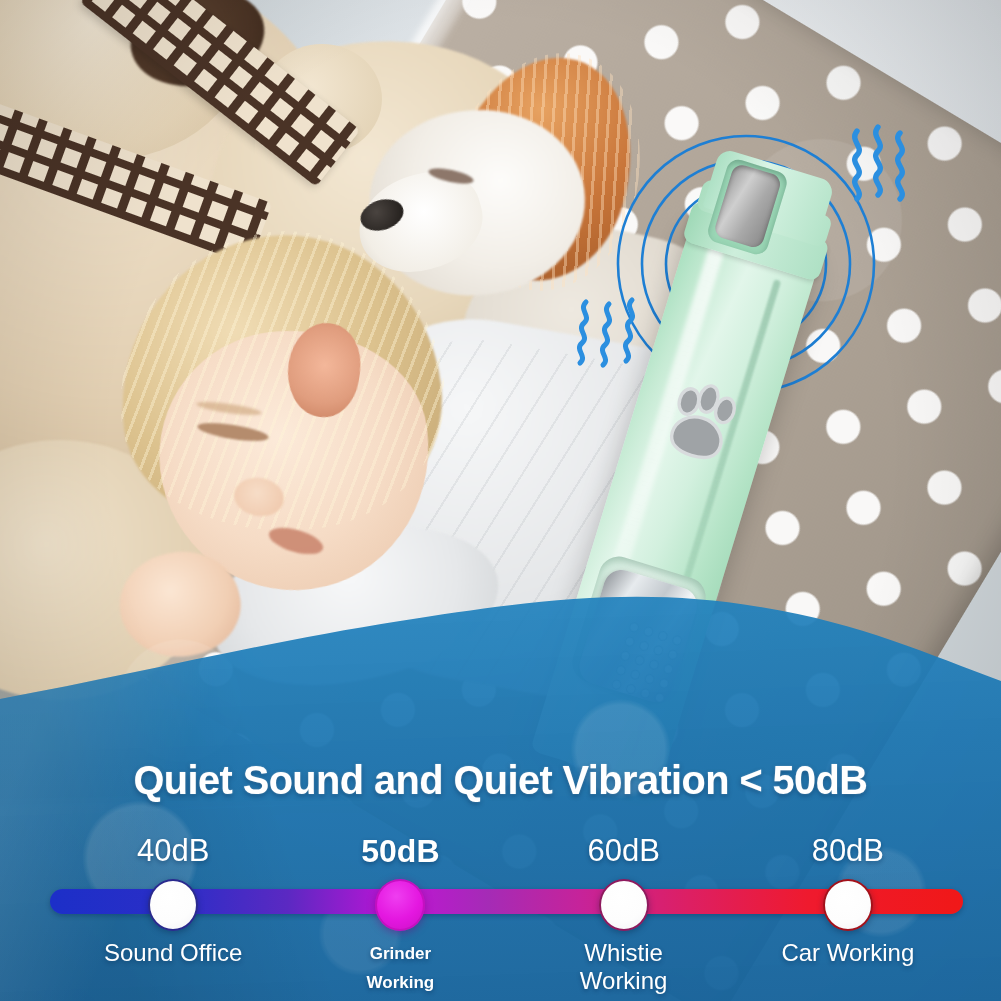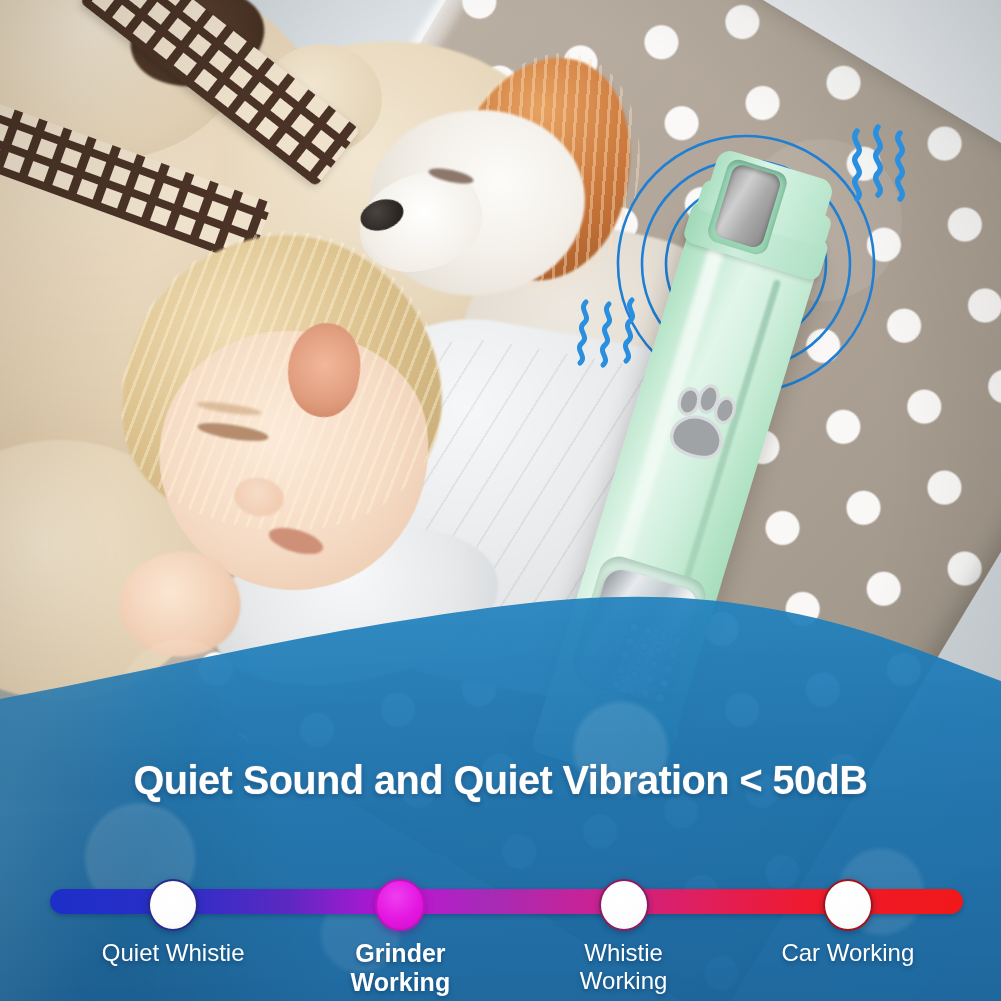--- a/index.html
+++ b/index.html
@@ -408,21 +408,21 @@
     box-shadow:0 2px 8px rgba(120,0,120,.45);
   }
 
   .cap-row{position:absolute;left:0;right:0;top:118px;}
   .caption{
     position:absolute;top:0;transform:translateX(-50%);
     color:#fff;text-align:center;white-space:nowrap;
     font-size:24px;line-height:28px;
     text-shadow:0 2px 4px rgba(0,40,80,.45);
   }
-  .caption.bold{font-weight:700;font-size:25px;line-height:29px;}
+  .caption.bold{font-weight:700;font-size:17px;line-height:29px;}
 </style>
 </head>
 <body>
 
 <div id="stage">
 
   <div class="photo">
     <div class="sheet"></div>
     <div class="mattress"></div>
 
@@ -526,31 +526,37 @@
   </div>
 
   <div class="banner-wrap">
     <div class="banner-clip"></div>
     <div class="banner-sheen"></div>
 
     <div class="banner-title">Quiet Sound and Quiet Vibration &lt; 50dB</div>
 
     <div class="scale">
 
+      <div class="db-row">
+        <div class="db-label" style="left:17.3%">40dB</div>
+        <div class="db-label bold" style="left:40.0%">50dB</div>
+        <div class="db-label" style="left:62.3%">60dB</div>
+        <div class="db-label" style="left:84.7%">80dB</div>
+      </div>
 
       <div class="bar"></div>
 
       <div class="knob b1" style="left:17.3%"></div>
       <div class="knob active" style="left:40.0%"></div>
       <div class="knob b3" style="left:62.3%"></div>
       <div class="knob b4" style="left:84.7%"></div>
 
       <div class="cap-row">
         <div class="caption" style="left:17.3%">
-          <div>Quiet Whistie</div>
+          <div>Sound Office</div>
         </div>
         <div class="caption bold" style="left:40.0%">
           <div>Grinder</div>
           <div>Working</div>
         </div>
         <div class="caption" style="left:62.3%">
           <div>Whistie</div>
           <div>Working</div>
         </div>
         <div class="caption" style="left:84.7%">

